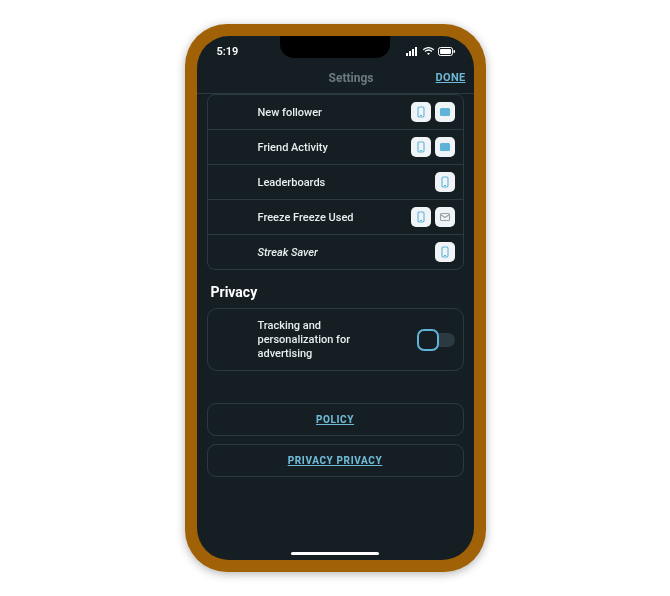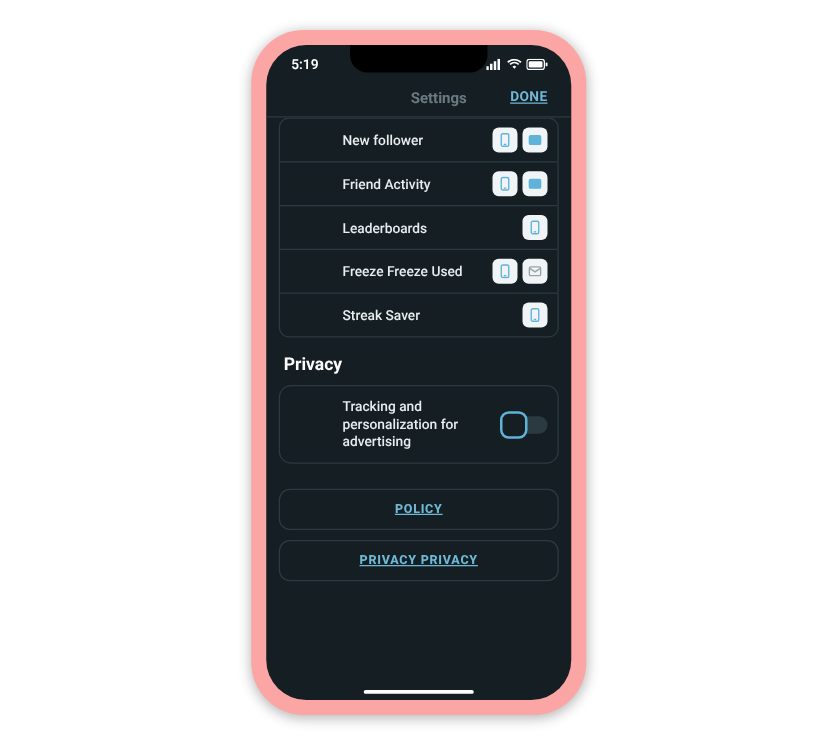--- a/index.html
+++ b/index.html
@@ -6,23 +6,23 @@
   body {
     width: 670px;
     height: 596px;
     background: #ffffff;
     display: flex;
     align-items: center;
     justify-content: center;
     font-family: -apple-system, BlinkMacSystemFont, "Segoe UI", Roboto, sans-serif;
   }
   .phone {
-    width: 268px;
+    width: 301px;
     height: 548px;
-    background: #fca5a5;
+    background: #a16207;
     border-radius: 42px;
     padding: 12px;
     box-shadow: 0 2px 10px rgba(0,0,0,0.3);
     position: relative;
   }
   .screen {
     width: 100%;
     height: 100%;
     background: #151f23;
     border-radius: 32px;
@@ -66,21 +66,21 @@
     padding-bottom: 4px;
   }
   .nav-title {
     color: #6b7a80;
     font-size: 12px;
     font-weight: 700;
     margin-left: 32px;
   }
   .nav-done {
     position: absolute;
-    right: 19px;
+    right: 8px;
     color: #6fb8d6;
     font-size: 11px;
     font-weight: 700;
     text-decoration: underline;
     letter-spacing: 0.3px;
   }
   .content {
     padding: 0 10px 10px 10px;
     height: calc(100% - 58px);
     overflow: hidden;
@@ -91,21 +91,21 @@
     overflow: hidden;
   }
   .row {
     display: flex;
     align-items: center;
     justify-content: space-between;
     padding: 7px 8px 7px 10px;
     border-bottom: 1px solid #2b3a40;
     min-height: 34px;
   }
-  .row:last-child { border-bottom: none; }
+  .row:last-child { border-bottom: none; font-style: italic; }
   .row-label {
     color: #e8edef;
     font-size: 11px;
     font-weight: 500;
     padding-left: 40px;
   }
   .row-label.multi {
     line-height: 1.25;
     max-width: 140px;
   }
@@ -132,21 +132,21 @@
     font-weight: 700;
     margin: 14px 0 8px 4px;
   }
   .privacy-row {
     border: 1px solid #2b3a40;
     border-radius: 10px;
     padding: 10px 10px;
     display: flex;
     align-items: center;
     justify-content: space-between;
-    margin-bottom: 20px;
+    margin-bottom: 32px;
   }
   .switch {
     position: relative;
     width: 36px;
     height: 22px;
     display: flex;
     align-items: center;
   }
   .switch-track {
     position: absolute;

